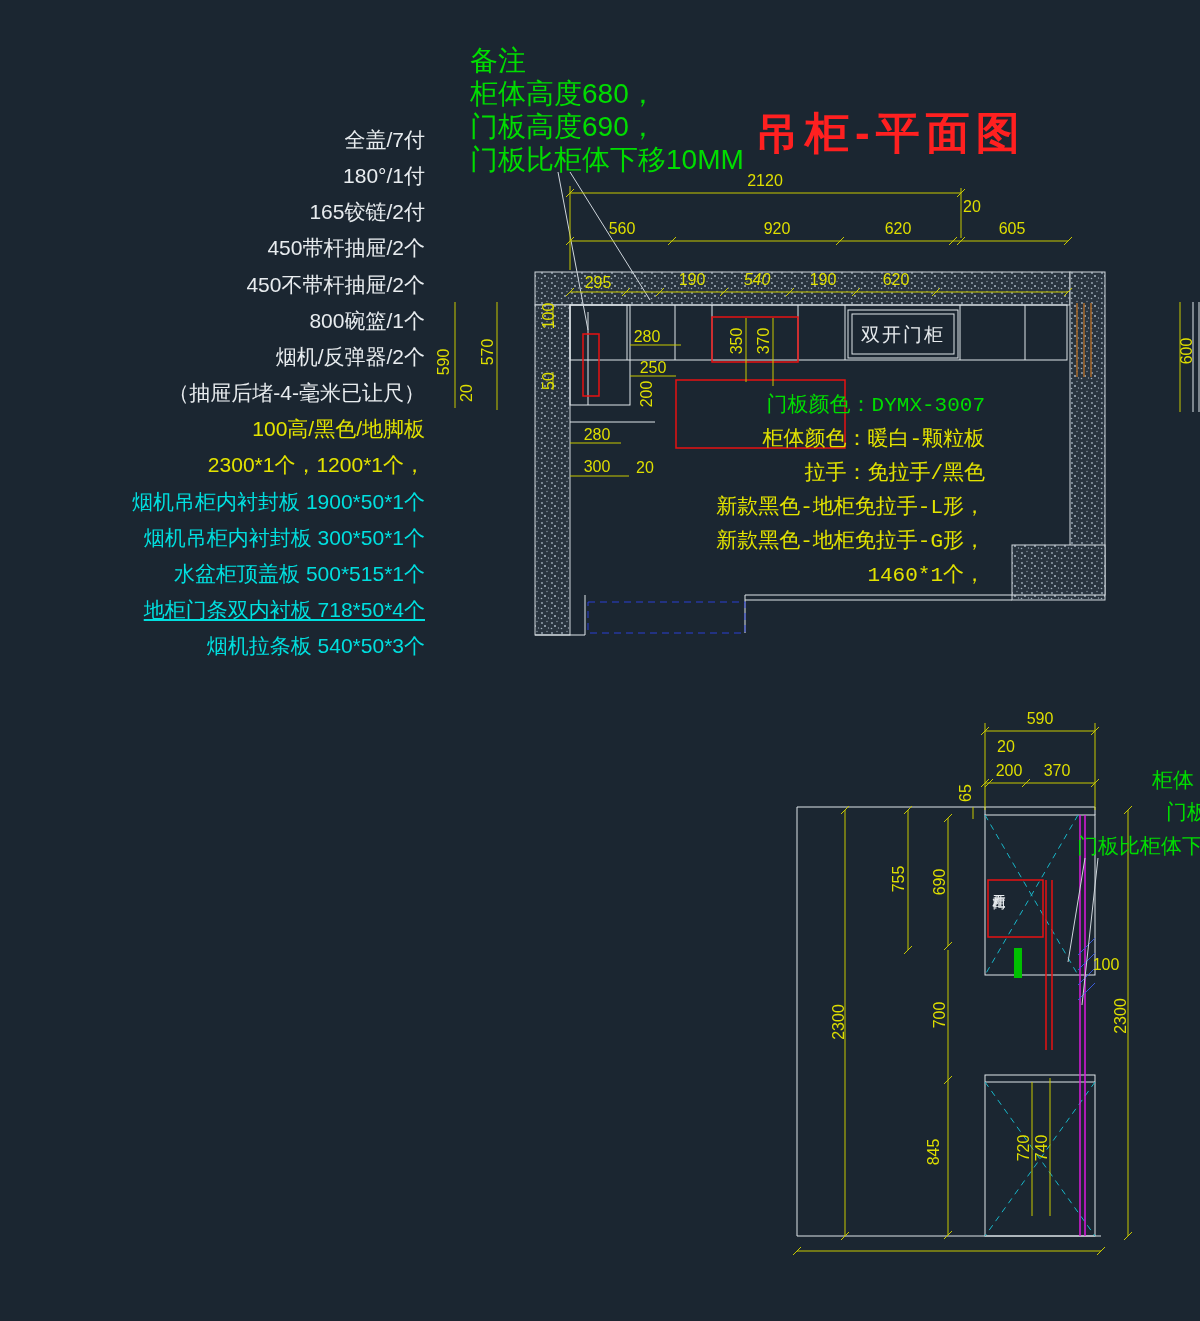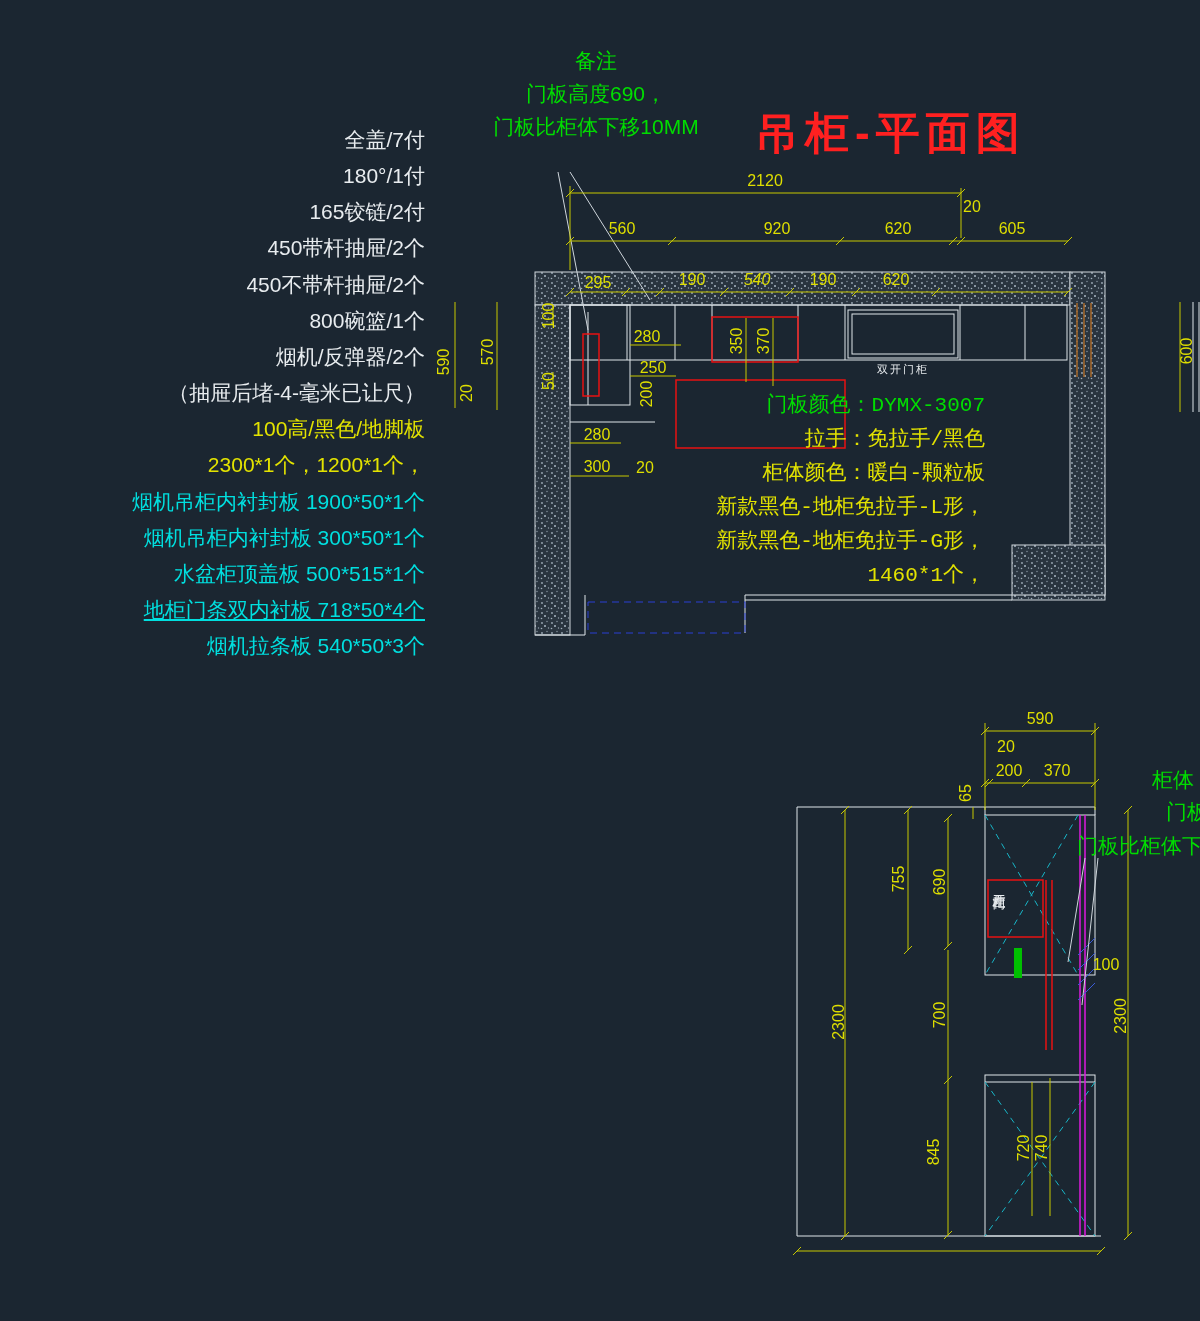--- a/index.html
+++ b/index.html
@@ -12,43 +12,43 @@
   .spec-list{
     position:absolute;left:30px;top:122px;width:395px;text-align:right;
     font-size:21px;line-height:36.15px;white-space:nowrap;
   }
   .c-white{color:var(--white-text,#e8ecef);}
   .c-yellow{color:var(--yellow,#e3e300);}
   .c-cyan{color:var(--cyan,#00dfdf);}
   .c-green{color:var(--green,#00dd00);}
   .u{text-decoration:underline;}
   .notes{
-    position:absolute;left:470px;top:44px;width:252px;text-align:center;
-    font-size:21px;line-height:33px;color:var(--green,#00dd00);white-space:nowrap;
+    position:absolute;left:470px;top:44px;width:252px;text-align:left;
+    font-size:28px;line-height:33px;color:var(--green,#00dd00);white-space:nowrap;
   }
   .title{
     position:absolute;left:755px;top:104px;font-size:44px;letter-spacing:6px;
     color:var(--red,#ff2020);font-weight:bold;white-space:nowrap;
   }
   .center-block{
     position:absolute;left:620px;top:389px;width:365px;text-align:right;
     font-size:21px;line-height:34px;white-space:nowrap;font-family:Liberation Mono, monospace;
   }
   .dim{
     position:absolute;color:var(--dim,#dede00);font-size:16px;
     transform:translate(-50%,-50%);white-space:nowrap;
   }
   .dim.vert{transform:translate(-50%,-50%) rotate(-90deg);}
   .side-note{
     position:absolute;color:var(--green,#00dd00);font-size:21px;
     transform:translate(-50%,-50%);white-space:nowrap;
   }
   .lbl-double{
     position:absolute;left:903px;top:335px;transform:translate(-50%,-50%);
-    color:var(--white-text,#e8ecef);font-size:11px;white-space:nowrap;letter-spacing:2px;margin-top:34px;
+    color:var(--white-text,#e8ecef);font-size:19px;white-space:nowrap;letter-spacing:2px;
   }
   .lbl-leftdoor{
     position:absolute;left:999px;top:903px;transform:translate(-50%,-50%);
     color:var(--white-text,#e8ecef);font-size:13px;line-height:15px;
     writing-mode:vertical-rl;height:36px;
   }
 </style>
 </head>
 <body>
 
@@ -210,30 +210,31 @@
       <div class="c-yellow">2300*1个，1200*1个，</div>
       <div class="c-cyan">烟机吊柜内衬封板 1900*50*1个</div>
       <div class="c-cyan">烟机吊柜内衬封板 300*50*1个</div>
       <div class="c-cyan">水盆柜顶盖板 500*515*1个</div>
       <div class="c-cyan u">地柜门条双内衬板 718*50*4个</div>
       <div class="c-cyan">烟机拉条板 540*50*3个</div>
     </div>
 
   <div class="notes">
     <div>备注</div>
+    <div>柜体高度680，</div>
     <div>门板高度690，</div>
     <div>门板比柜体下移10MM</div>
   </div>
 
   <div class="title">吊柜-平面图</div>
 
   <div class="center-block">
       <div class="c-green">门板颜色：DYMX-3007</div>
+      <div class="c-yellow">柜体颜色：暖白-颗粒板</div>
       <div class="c-yellow">拉手：免拉手/黑色</div>
-      <div class="c-yellow">柜体颜色：暖白-颗粒板</div>
       <div class="c-yellow">新款黑色-地柜免拉手-L形，</div>
       <div class="c-yellow">新款黑色-地柜免拉手-G形，</div>
       <div class="c-yellow">1460*1个，</div>
     </div>
 
   <div class="lbl-double">双开门柜</div>
 
   <div class="lbl-leftdoor">左开门柜</div>
 
   <div>

